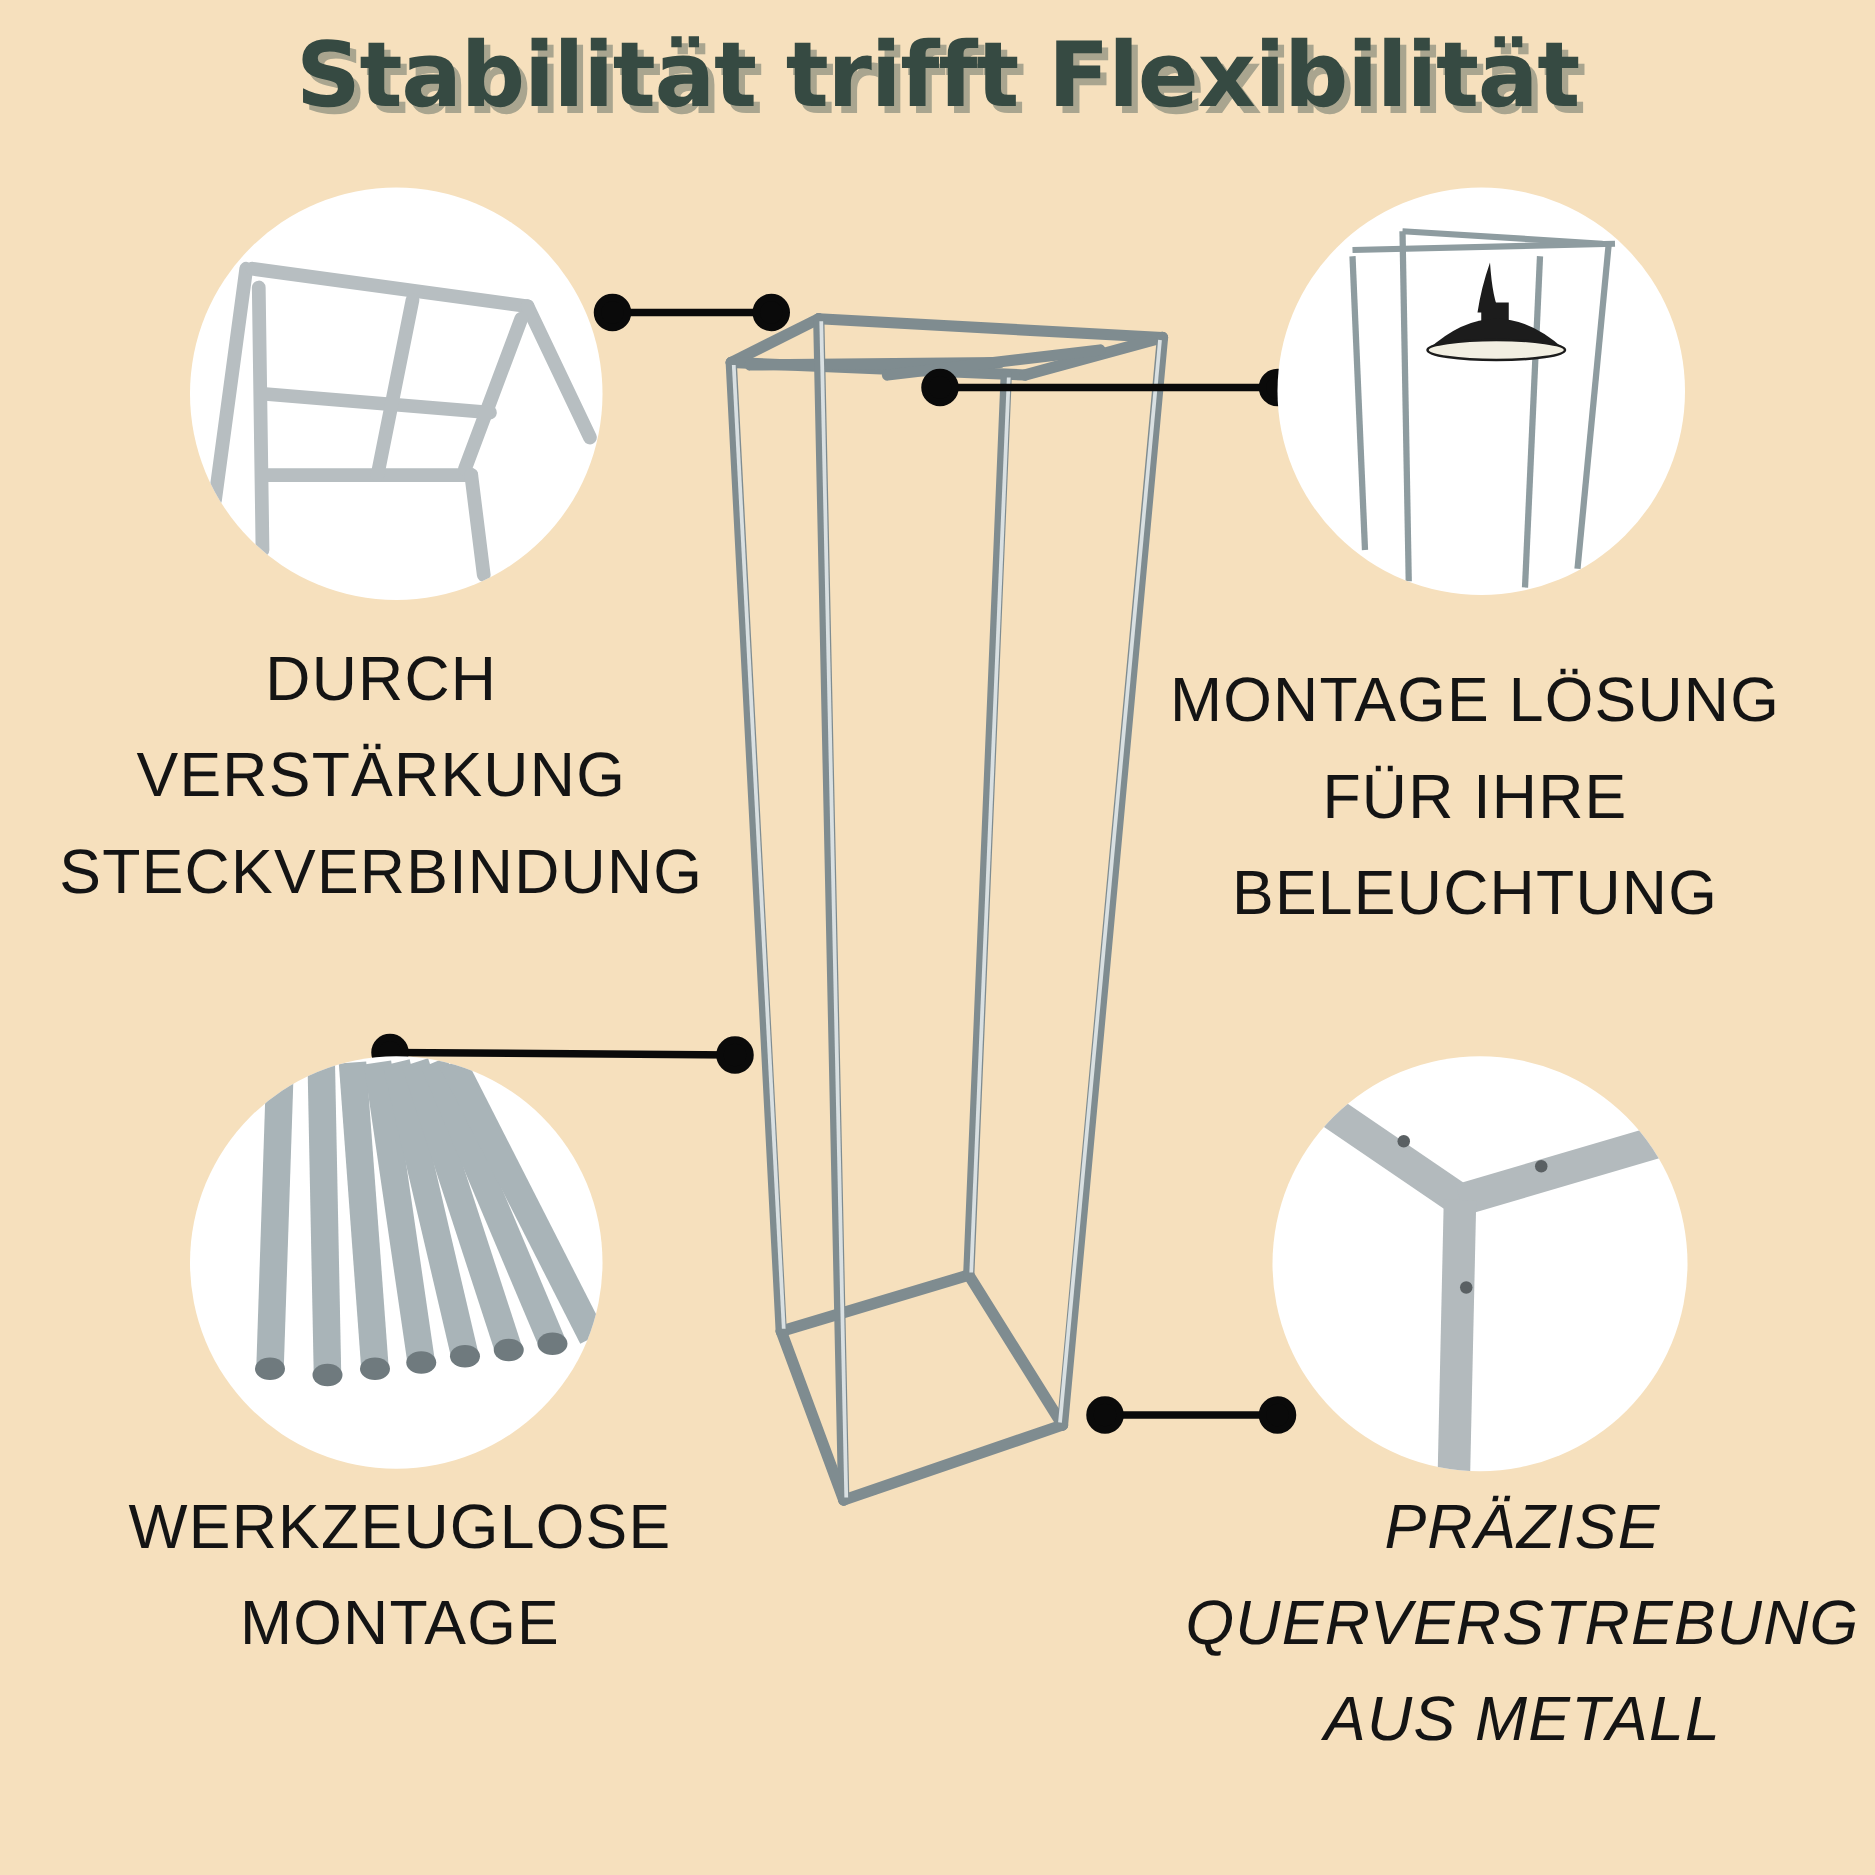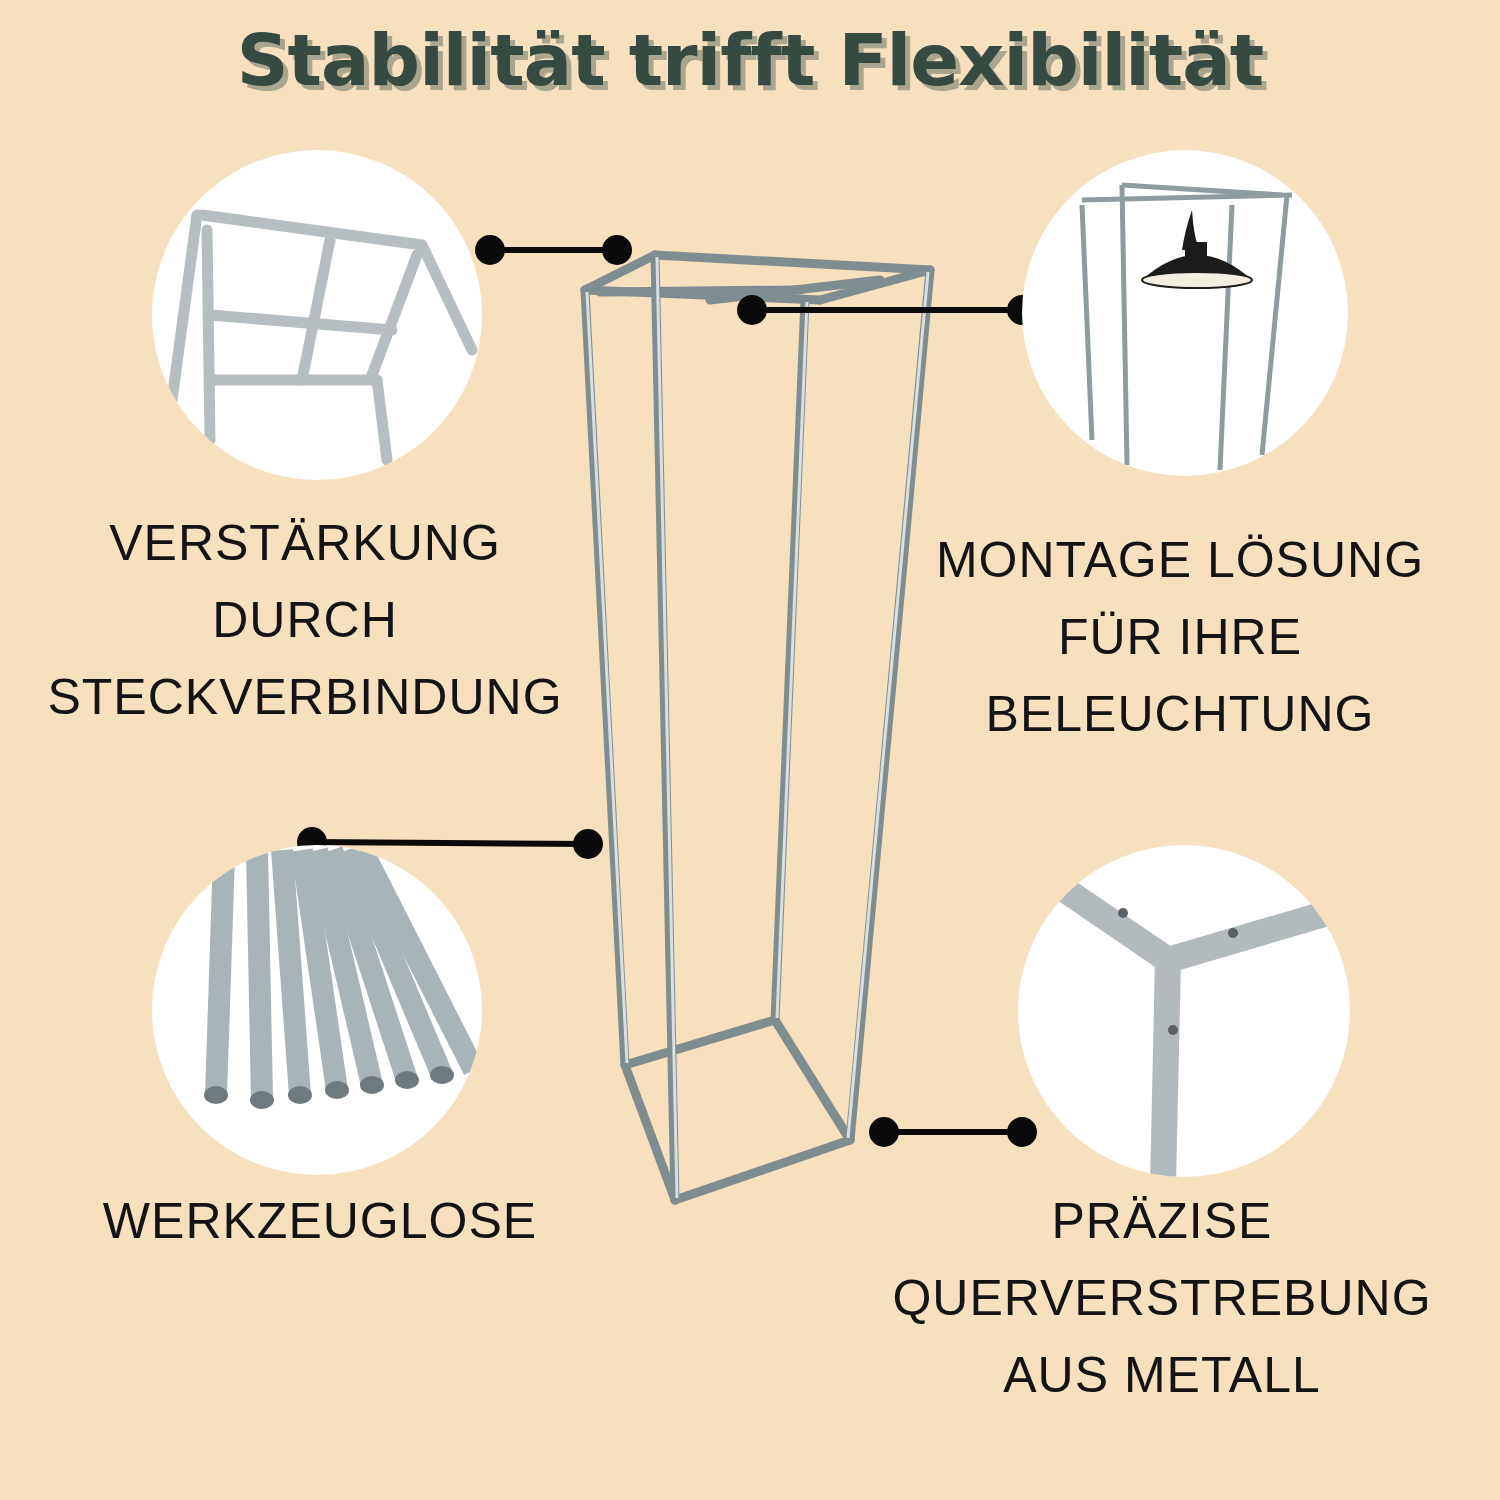--- a/index.html
+++ b/index.html
@@ -147,32 +147,33 @@
     </g>
     <g fill="#5a6063">
       <circle cx="105" cy="68" r="5"></circle>
       <circle cx="215" cy="88" r="5"></circle>
       <circle cx="155" cy="185" r="5"></circle>
     </g>
   </svg>
 </div>
 
 <div class="label" style="left:20px; top:505px; width:570px;">
+  <div>DURCH</div>
   <div>VERSTÄRKUNG</div>
-  <div>DURCH</div>
   <div>STECKVERBINDUNG</div>
 </div>
 
 <div class="label" style="left:910px; top:522px; width:540px;">
   <div>MONTAGE LÖSUNG</div>
   <div>FÜR IHRE</div>
   <div>BELEUCHTUNG</div>
 </div>
 
 <div class="label" style="left:60px; top:1183px; width:520px;">
   <div>WERKZEUGLOSE</div>
+  <div>MONTAGE</div>
 </div>
 
-<div class="label" style="left:882px; top:1183px; width:560px;">
+<div class="label" style="left:938px; top:1183px; width:560px;font-style:italic;">
   <div>PRÄZISE</div>
   <div>QUERVERSTREBUNG</div>
   <div>AUS METALL</div>
 </div>
 
 </body></html>

